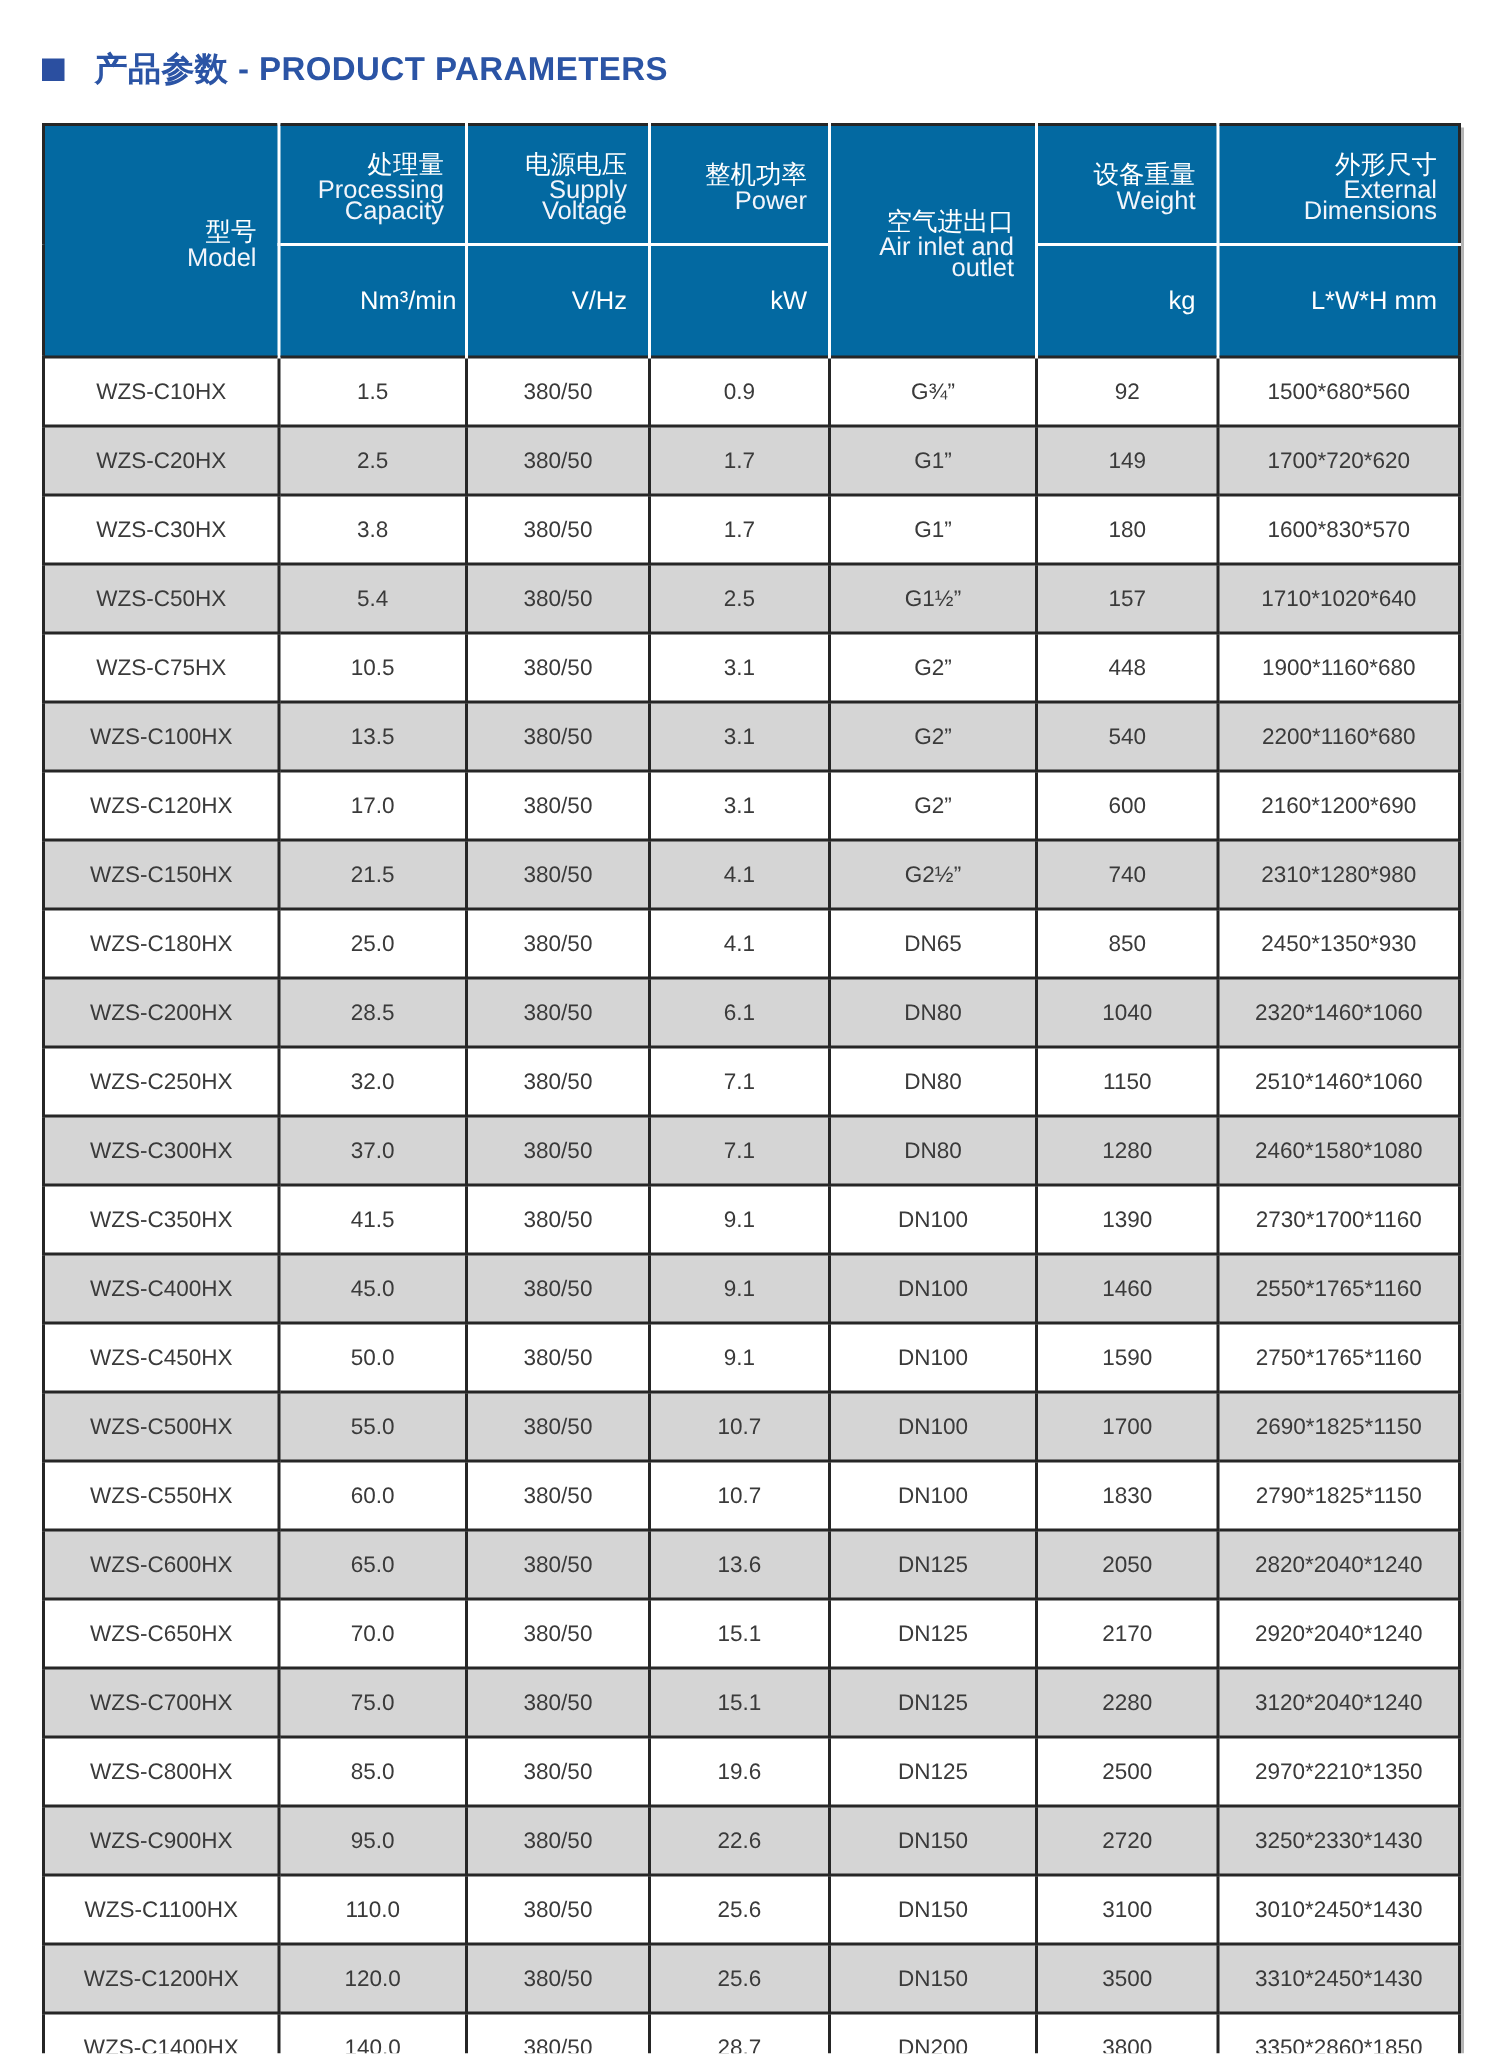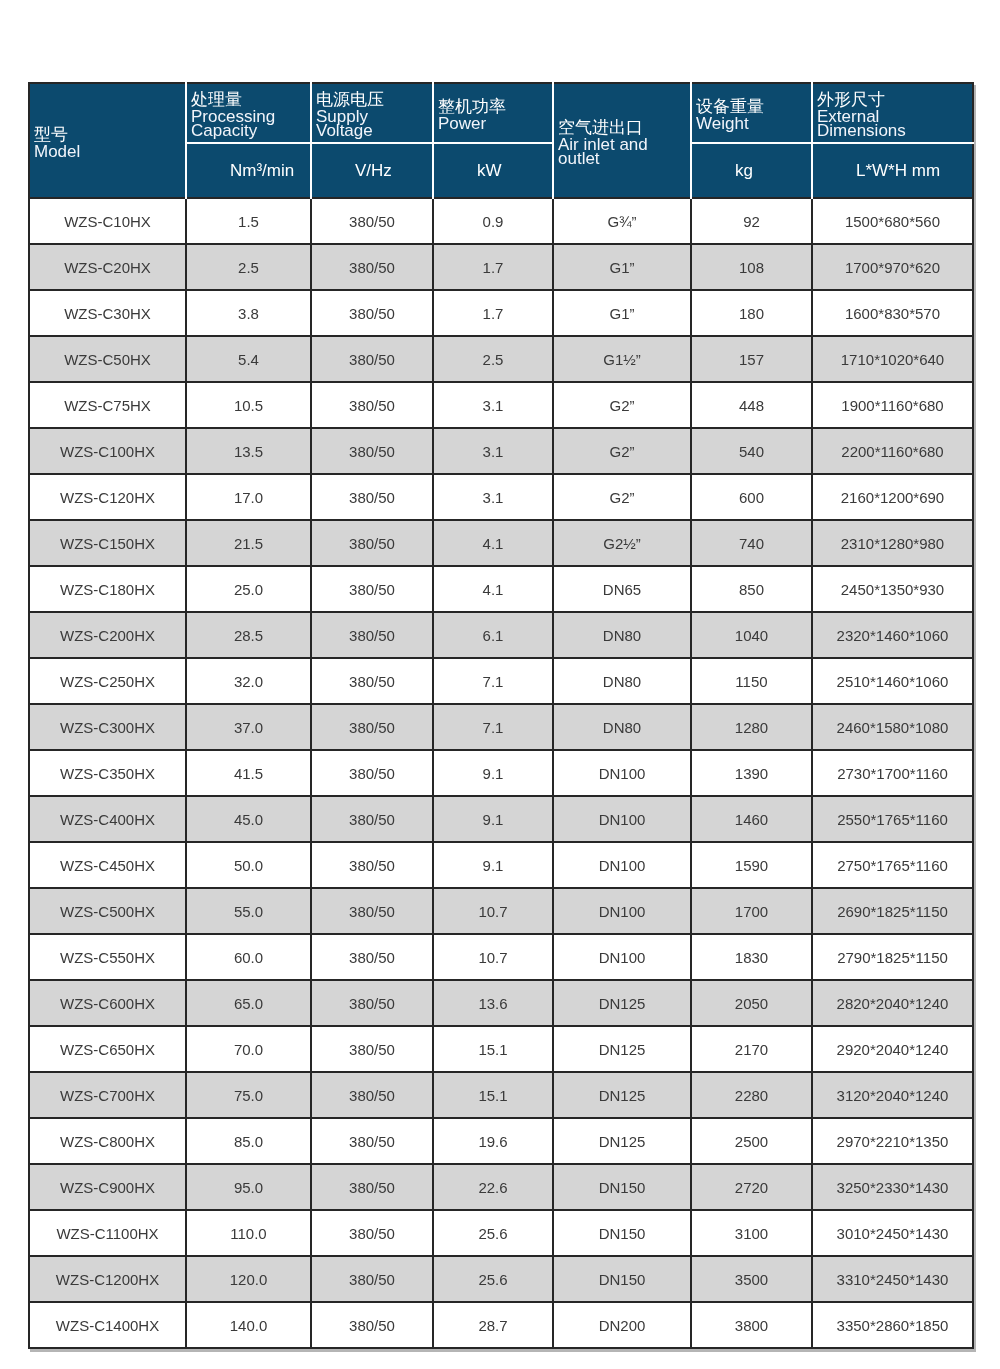--- a/index.html
+++ b/index.html
@@ -40,27 +40,27 @@
     position: absolute;
     left: 28px;
     top: 82px;
     width: 944px;
     border-collapse: collapse;
     table-layout: fixed;
     border: 2px solid #262626;
     box-shadow: 2px 3px 0 rgba(120,120,120,0.55);
   }
   thead th {
-    background: #0c4a6e;
+    background: #0369a1;
     color: #ffffff;
     font-weight: normal;
     border: none;
-    padding: 4px;
+    padding: 14px;
     vertical-align: middle;
-    text-align: left;
+    text-align: right;
   }
   thead tr.h1 th { height: 45px; }
   thead tr.h2 th { height: 45px; }
   thead th.sep-r { border-right: 2px solid #ffffff; }
   thead tr.h1 th.sep-b { border-bottom: 2px solid #ffffff; }
   .th-zh {
     display: block;
     font-size: 17px;
     line-height: 20px;
     padding-top: 2px;
@@ -82,20 +82,24 @@
     padding: 0;
     background: #ffffff;
   }
   tbody tr:nth-child(even) td { background: #d5d5d5; }
 </style>
 </head>
 <body>
 
 <div class="page">
 
+  <div class="title-row">
+    <span class="title-square"></span>
+    <span class="title-text">产品参数 - PRODUCT PARAMETERS</span>
+  </div>
 
   <table class="params">
     <colgroup>
       <col style="width:157px">
       <col style="width:125px">
       <col style="width:122px">
       <col style="width:120px">
       <col style="width:138px">
       <col style="width:121px">
       <col style="width:161px">
@@ -158,22 +162,22 @@
           <td>G¾”</td>
           <td>92</td>
           <td>1500*680*560</td>
         </tr>
         <tr>
           <td>WZS-C20HX</td>
           <td>2.5</td>
           <td>380/50</td>
           <td>1.7</td>
           <td>G1”</td>
-          <td>108</td>
-          <td>1700*970*620</td>
+          <td>149</td>
+          <td>1700*720*620</td>
         </tr>
         <tr>
           <td>WZS-C30HX</td>
           <td>3.8</td>
           <td>380/50</td>
           <td>1.7</td>
           <td>G1”</td>
           <td>180</td>
           <td>1600*830*570</td>
         </tr>

